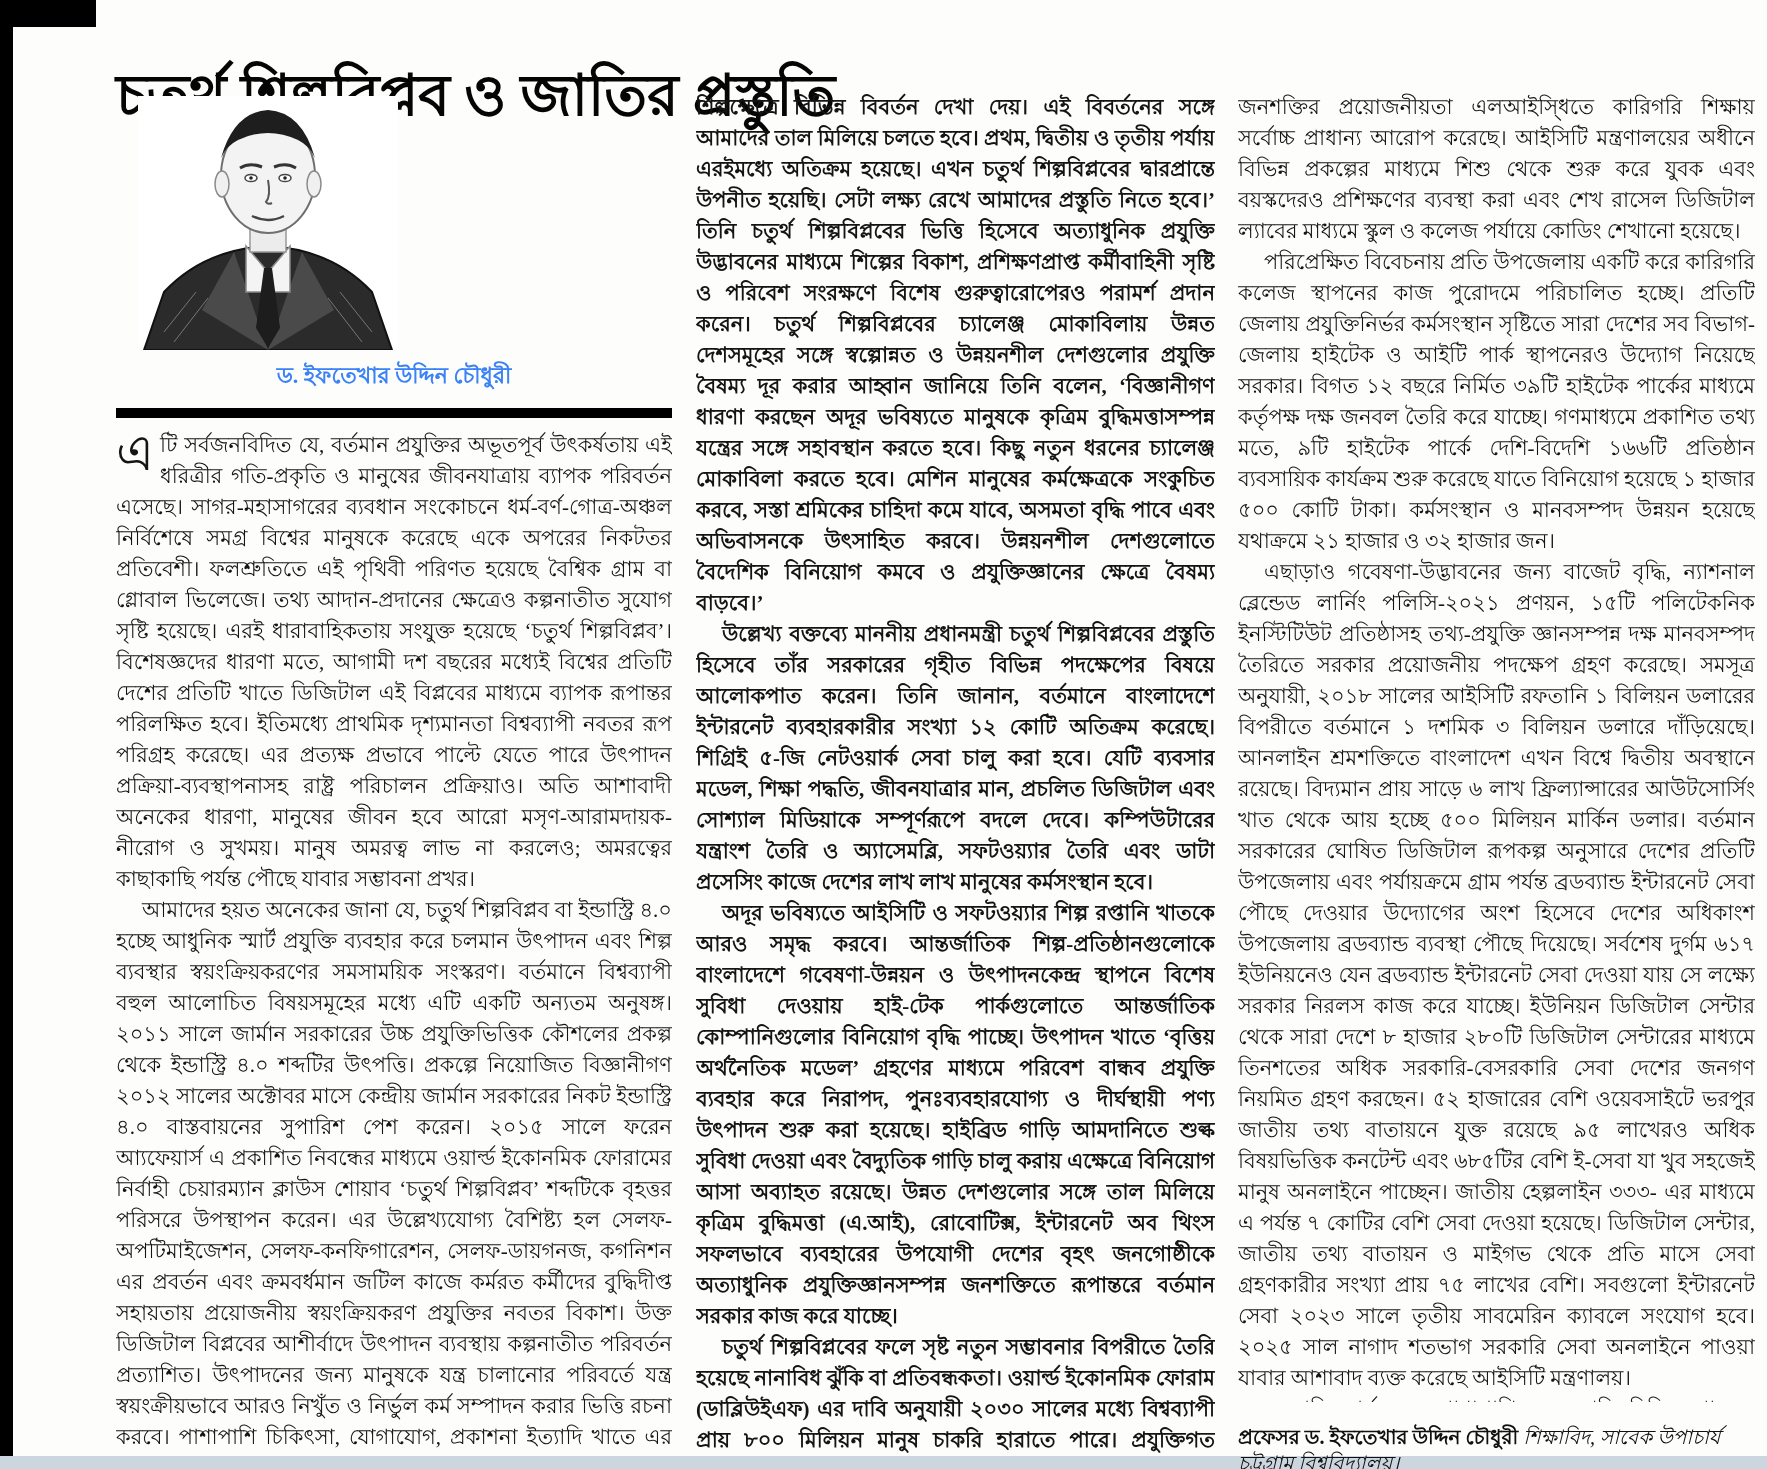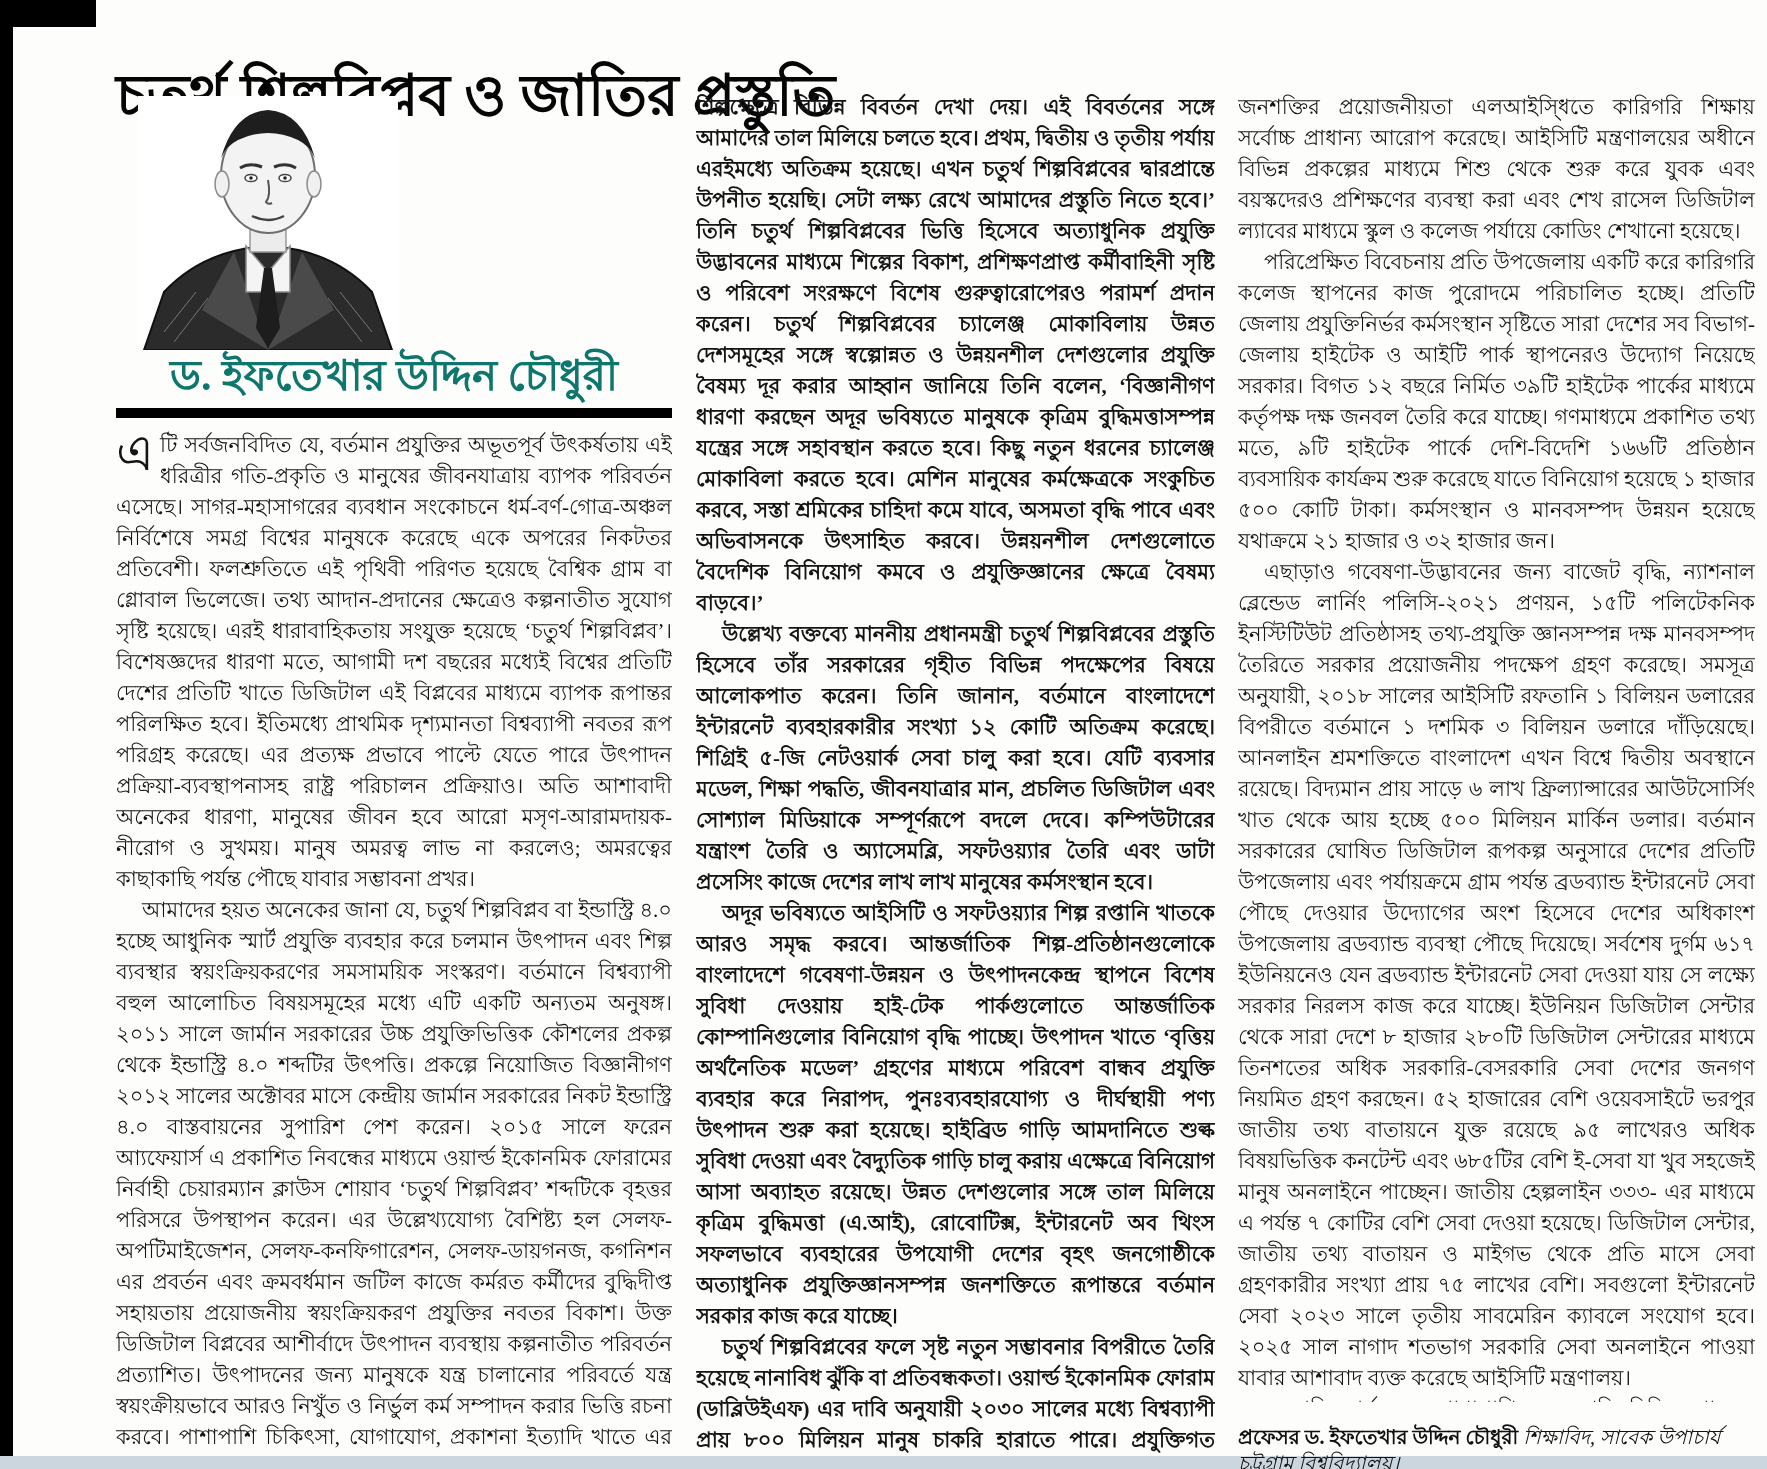--- a/index.html
+++ b/index.html
@@ -13,21 +13,21 @@
   .edge-top   { position:absolute; left:0; top:0; width:96px; height:27px; background:#000; }
   .bottom-strip { position:absolute; left:0; top:1456px; width:1767px; height:13px; background:#ccd6de; }
 
   .title {
     position:absolute; left:116px; top:14px; width:1000px;
     font-size:57px; font-weight:bold; white-space:nowrap; color:#050505;
   }
   .photo { position:absolute; left:138px; top:96px; width:260px; height:254px; }
   .author-name {
     position:absolute; left:116px; top:352px; width:556px;
-    font-size:42px; font-weight:bold; text-align:center; line-height:48px; color:#0f766e;
+    font-size:22px; font-weight:bold; text-align:center; line-height:48px; color:#3b82f6;
   }
   .author-rule { position:absolute; left:116px; top:408px; width:556px; height:10px; background:#000; }
 
   .col {
     position:absolute; font-size:21px; line-height:31px;
     text-align:justify; overflow:hidden; color:#141414;
   }
   .col p { margin:0; text-indent:26px; }
   .col p.flush { text-indent:0; }
   .col1 { left:116px; top:430px;  width:556px; height:1022px; }

